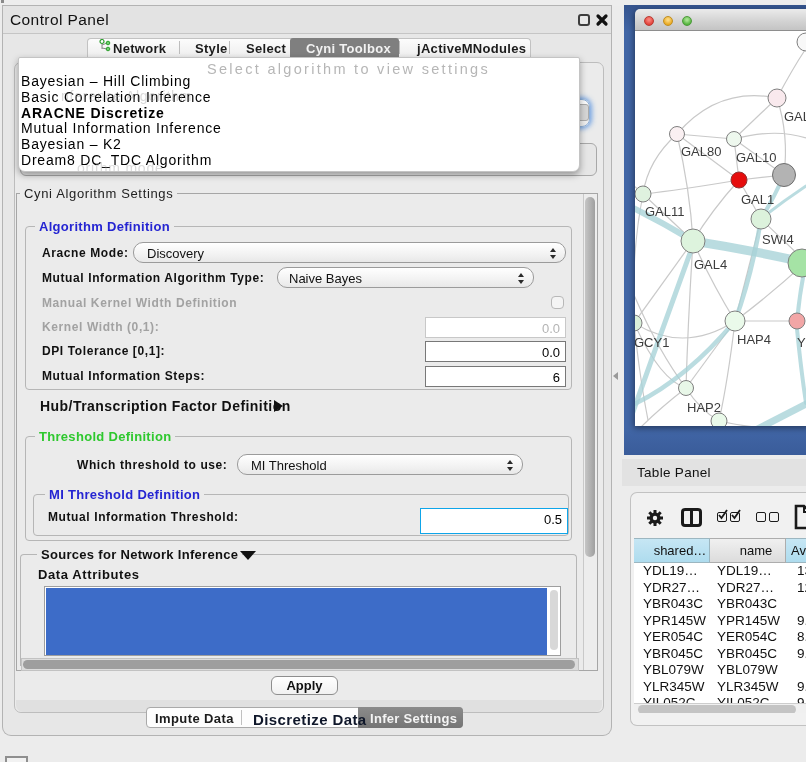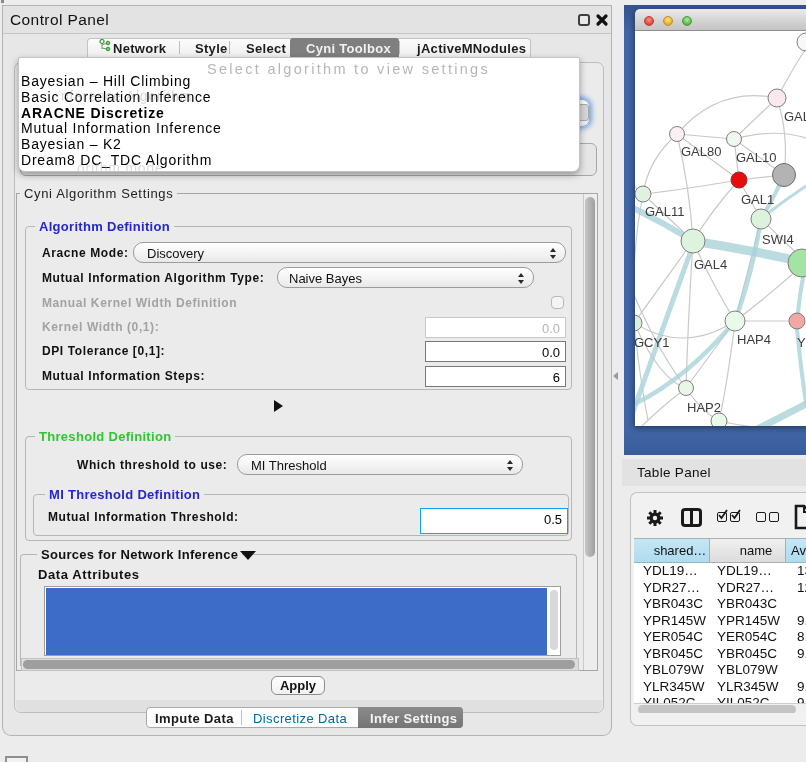--- a/index.html
+++ b/index.html
@@ -82,20 +82,21 @@
 
   <div class="glbl abs" style="left:39px;top:314px;">Kernel Width (0,1):</div>
   <div class="field" style="left:422px;top:311px;width:141px;height:21px;border:1px solid #c8c8c8;color:#b4b4b4;">0.0</div>
 
   <div class="lbl abs" style="left:39px;top:338px;">DPI Tolerance [0,1]:</div>
   <div class="field" style="left:422px;top:335px;width:141px;height:21px;border:1px solid #787878;color:#000;">0.0</div>
 
   <div class="lbl abs" style="left:39px;top:363px;">Mutual Information Steps:</div>
   <div class="field" style="left:422px;top:360px;width:141px;height:21px;border:1px solid #787878;color:#000;">6</div>
 
+  <div class="abs" style="left:37px;top:392px;font-size:14px;font-weight:bold;color:#111;white-space:nowrap;letter-spacing:0.45px;">Hub/Transcription Factor Definition</div>
   <div class="arr abs" style="left:271px;top:394px;border-top:6px solid transparent;border-bottom:6px solid transparent;border-left:9px solid #111;"></div>
 
   <div class="group" style="left:22px;top:430px;width:547px;height:105px;"></div>
   <div class="gtitle" style="left:32px;top:423px;color:#2ec82e;font-weight:600;">Threshold Definition</div>
 
   <div class="lbl abs" style="left:74px;top:452px;">Which threshold to use:</div>
   <div class="combo" style="left:234px;top:448px;width:286px;height:21px;">
       <span class="ct" style="left:13px;">MI Threshold</span>
     <span class="arr" style="right:9px;top:4.5px;border-left:3px solid transparent;border-right:3px solid transparent;border-bottom:4.5px solid #2a2a2a;"></span>
     <span class="arr" style="right:9px;top:11.5px;border-left:3px solid transparent;border-right:3px solid transparent;border-top:4.5px solid #2a2a2a;"></span>
@@ -112,27 +113,27 @@
   <div class="lbl abs" style="left:35px;top:561px;font-size:13px;">Data Attributes</div>
 
   <div class="abs" style="left:41px;top:580px;width:517px;height:70px;background:#fff;border:1px solid #9e9e9e;box-sizing:border-box;">
     <div class="abs" style="left:1px;top:1px;width:501px;height:67px;background:#3d6cc8;"></div>
     <div class="abs" style="left:505px;top:3px;width:8px;height:60px;background:#d8d8d8;border-radius:4px;"></div>
   </div>
 
   <div class="abs" style="left:18px;top:652px;width:558px;height:13px;background:#dcdcdc;border:1px solid #c2c2c2;box-sizing:border-box;"></div>
   <div class="abs" style="left:20px;top:654px;width:552px;height:9px;background:#9e9e9e;border-radius:5px;"></div>
 
-  <div class="abs" style="left:268px;top:670px;width:54px;height:19px;background:linear-gradient(#ffffff,#f1f1f1);border:1px solid #8e8e8e;border-radius:6px;box-sizing:border-box;text-align:center;font-size:13px;font-weight:600;color:#111;padding-top:1px;">Apply</div>
+  <div class="abs" style="left:268px;top:670px;width:67px;height:19px;background:linear-gradient(#ffffff,#f1f1f1);border:1px solid #8e8e8e;border-radius:6px;box-sizing:border-box;text-align:center;font-size:13px;font-weight:600;color:#111;padding-top:1px;">Apply</div>
 
   <div class="abs" style="left:143px;top:701px;width:317px;height:21px;background:#fdfdfd;border:1px solid #a9a9a9;border-radius:4px;box-sizing:border-box;"></div>
   <div class="abs" style="left:238px;top:704px;width:1px;height:15px;background:#c0c0c0;"></div>
   <div class="abs" style="left:355px;top:701px;width:105px;height:21px;background:linear-gradient(#8b8b8b,#757575);border-radius:0 4px 4px 0;"></div>
   <div class="abs" style="left:152px;top:705px;font-size:13px;font-weight:bold;letter-spacing:0.4px;color:#1c1c1c;">Impute Data</div>
-  <div class="abs" style="left:250px;top:705px;font-size:13px;font-weight:normal;letter-spacing:0.4px;color:#0369a1;">Discretize Data</div>
+  <div class="abs" style="left:250px;top:705px;font-size:15px;font-weight:bold;letter-spacing:0.4px;color:#0f172a;">Discretize Data</div>
   <div class="abs" style="left:367px;top:705px;font-size:13px;font-weight:bold;letter-spacing:0.3px;color:#f4f4f4;">Infer Settings</div>
 
   <div class="abs" style="left:15px;top:51px;width:562px;height:115px;background:#ffffff;border:1px solid #c4c4c4;border-radius:2px 2px 7px 7px;box-shadow:0 3px 7px rgba(0,0,0,0.35);box-sizing:border-box;overflow:hidden;">
     <div class="abs" style="left:188px;top:3px;font-size:14.5px;color:#b6b6b6;white-space:nowrap;letter-spacing:2.3px;">Select algorithm to view settings</div>
     <div class="abs" style="left:2px;top:16px;font-size:14px;color:#000;line-height:15.8px;white-space:nowrap;letter-spacing:0.8px;">
       <span style="position:absolute;left:40px;top:15px;color:rgba(160,160,160,0.4);letter-spacing:0.8px;">nference Algorithm</span><span style="position:absolute;left:56px;top:87px;color:rgba(160,160,160,0.38);letter-spacing:0.8px;">orithm mode</span>Bayesian – Hill Climbing<br>
       Basic Correlation Inference<br>
       <span class="b">ARACNE Discretize</span><br>
       Mutual Information Inference<br>
       Bayesian – K2<br>

